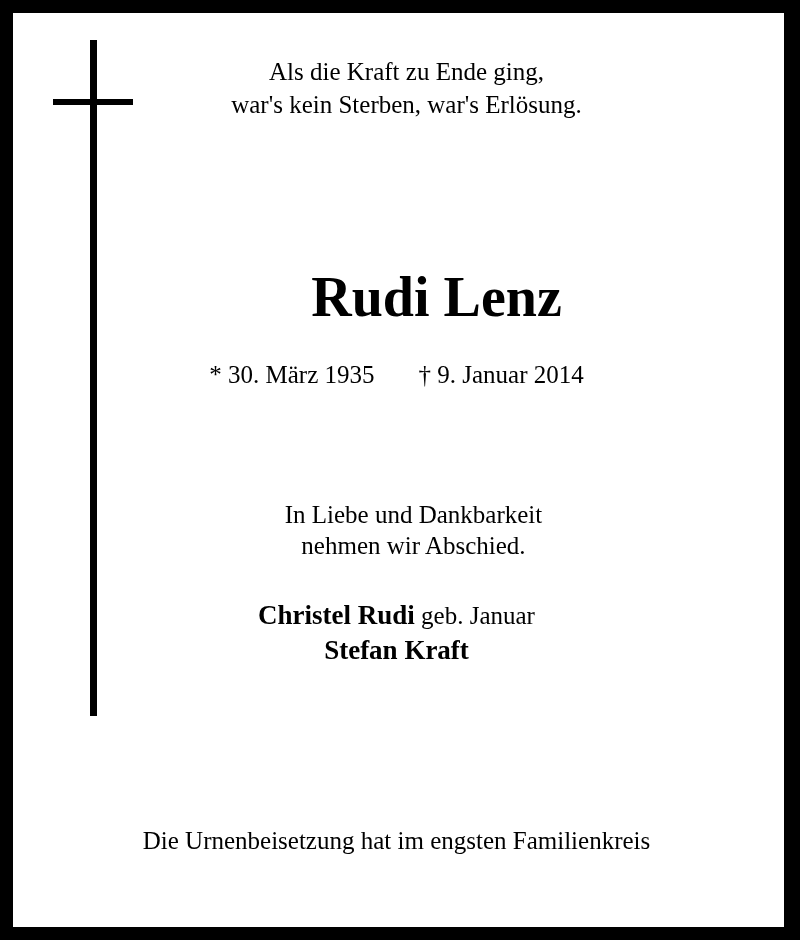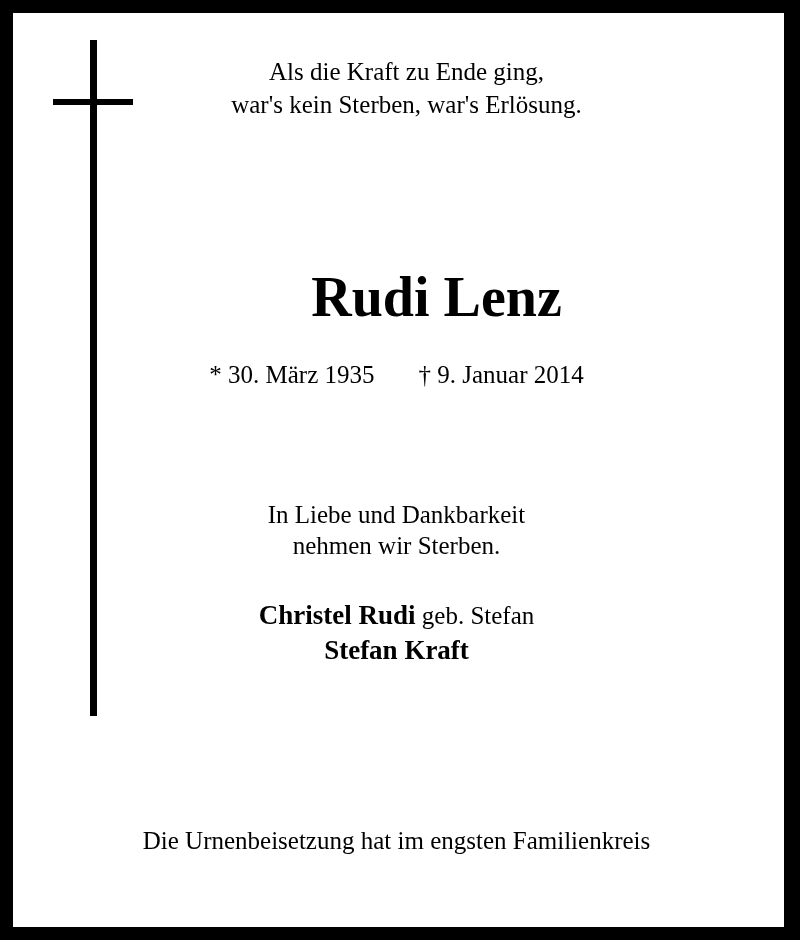--- a/index.html
+++ b/index.html
@@ -6,21 +6,21 @@
     body { width: 800px; height: 940px; position: relative; overflow: hidden;
            font-family: "Liberation Serif", "DejaVu Serif", serif; color: #000; }
     .card { position: absolute; left: 13px; top: 13px; width: 771px; height: 914px; background: #fff; }
     .cross-v { position: absolute; left: 77px; top: 27px; width: 7px; height: 676px; background: #000; }
     .cross-h { position: absolute; left: 40px; top: 86px; width: 80px; height: 6px; background: #000; }
     .txt { position: absolute; left: 0; width: 767px; text-align: center; white-space: nowrap; }
     .verse { top: 42px; font-size: 25px; line-height: 33px; padding-left: 20px; box-sizing: border-box; }
     .name { top: 252px; font-size: 56px; font-weight: bold; line-height: 64px; margin-left: 40px; }
     .dates { top: 346px; font-size: 25px; line-height: 32px; }
     .dates .gap { display: inline-block; width: 44px; }
-    .farewell { top: 486px; font-size: 25px; line-height: 31px; }
+    .farewell { top: 486px; font-size: 25px; line-height: 31px; padding-left: 17px; }
     .family { top: 585px; font-size: 25px; line-height: 34px; }
     .family b { font-size: 27px; }
     .burial { top: 812px; font-size: 25px; line-height: 32px; text-align: center; }
   </style>
 </head>
 <body>
 
 <div class="card">
   <div>
     <div class="cross-v"></div>
@@ -35,27 +35,27 @@
   <div class="txt name">Rudi Lenz</div>
 
   <div class="txt dates">
     <span>*</span>
     <span>30. März 1935</span><span class="gap"></span><span>†</span>
     <span>9. Januar 2014</span>
   </div>
 
   <div class="txt farewell">
     <div>In Liebe und Dankbarkeit</div>
-    <div>nehmen wir Sterben.</div>
+    <div>nehmen wir Abschied.</div>
   </div>
 
   <div class="txt family">
     <div>
       <b>Christel Rudi</b>
-      <span>geb. Stefan</span>
+      <span>geb. Januar</span>
     </div>
     <div><b>Stefan Kraft</b></div>
   </div>
 
   <div class="txt burial">
     <div>Die Urnenbeisetzung hat im engsten Familienkreis</div>
   </div>
 </div>
 
 </body></html>

